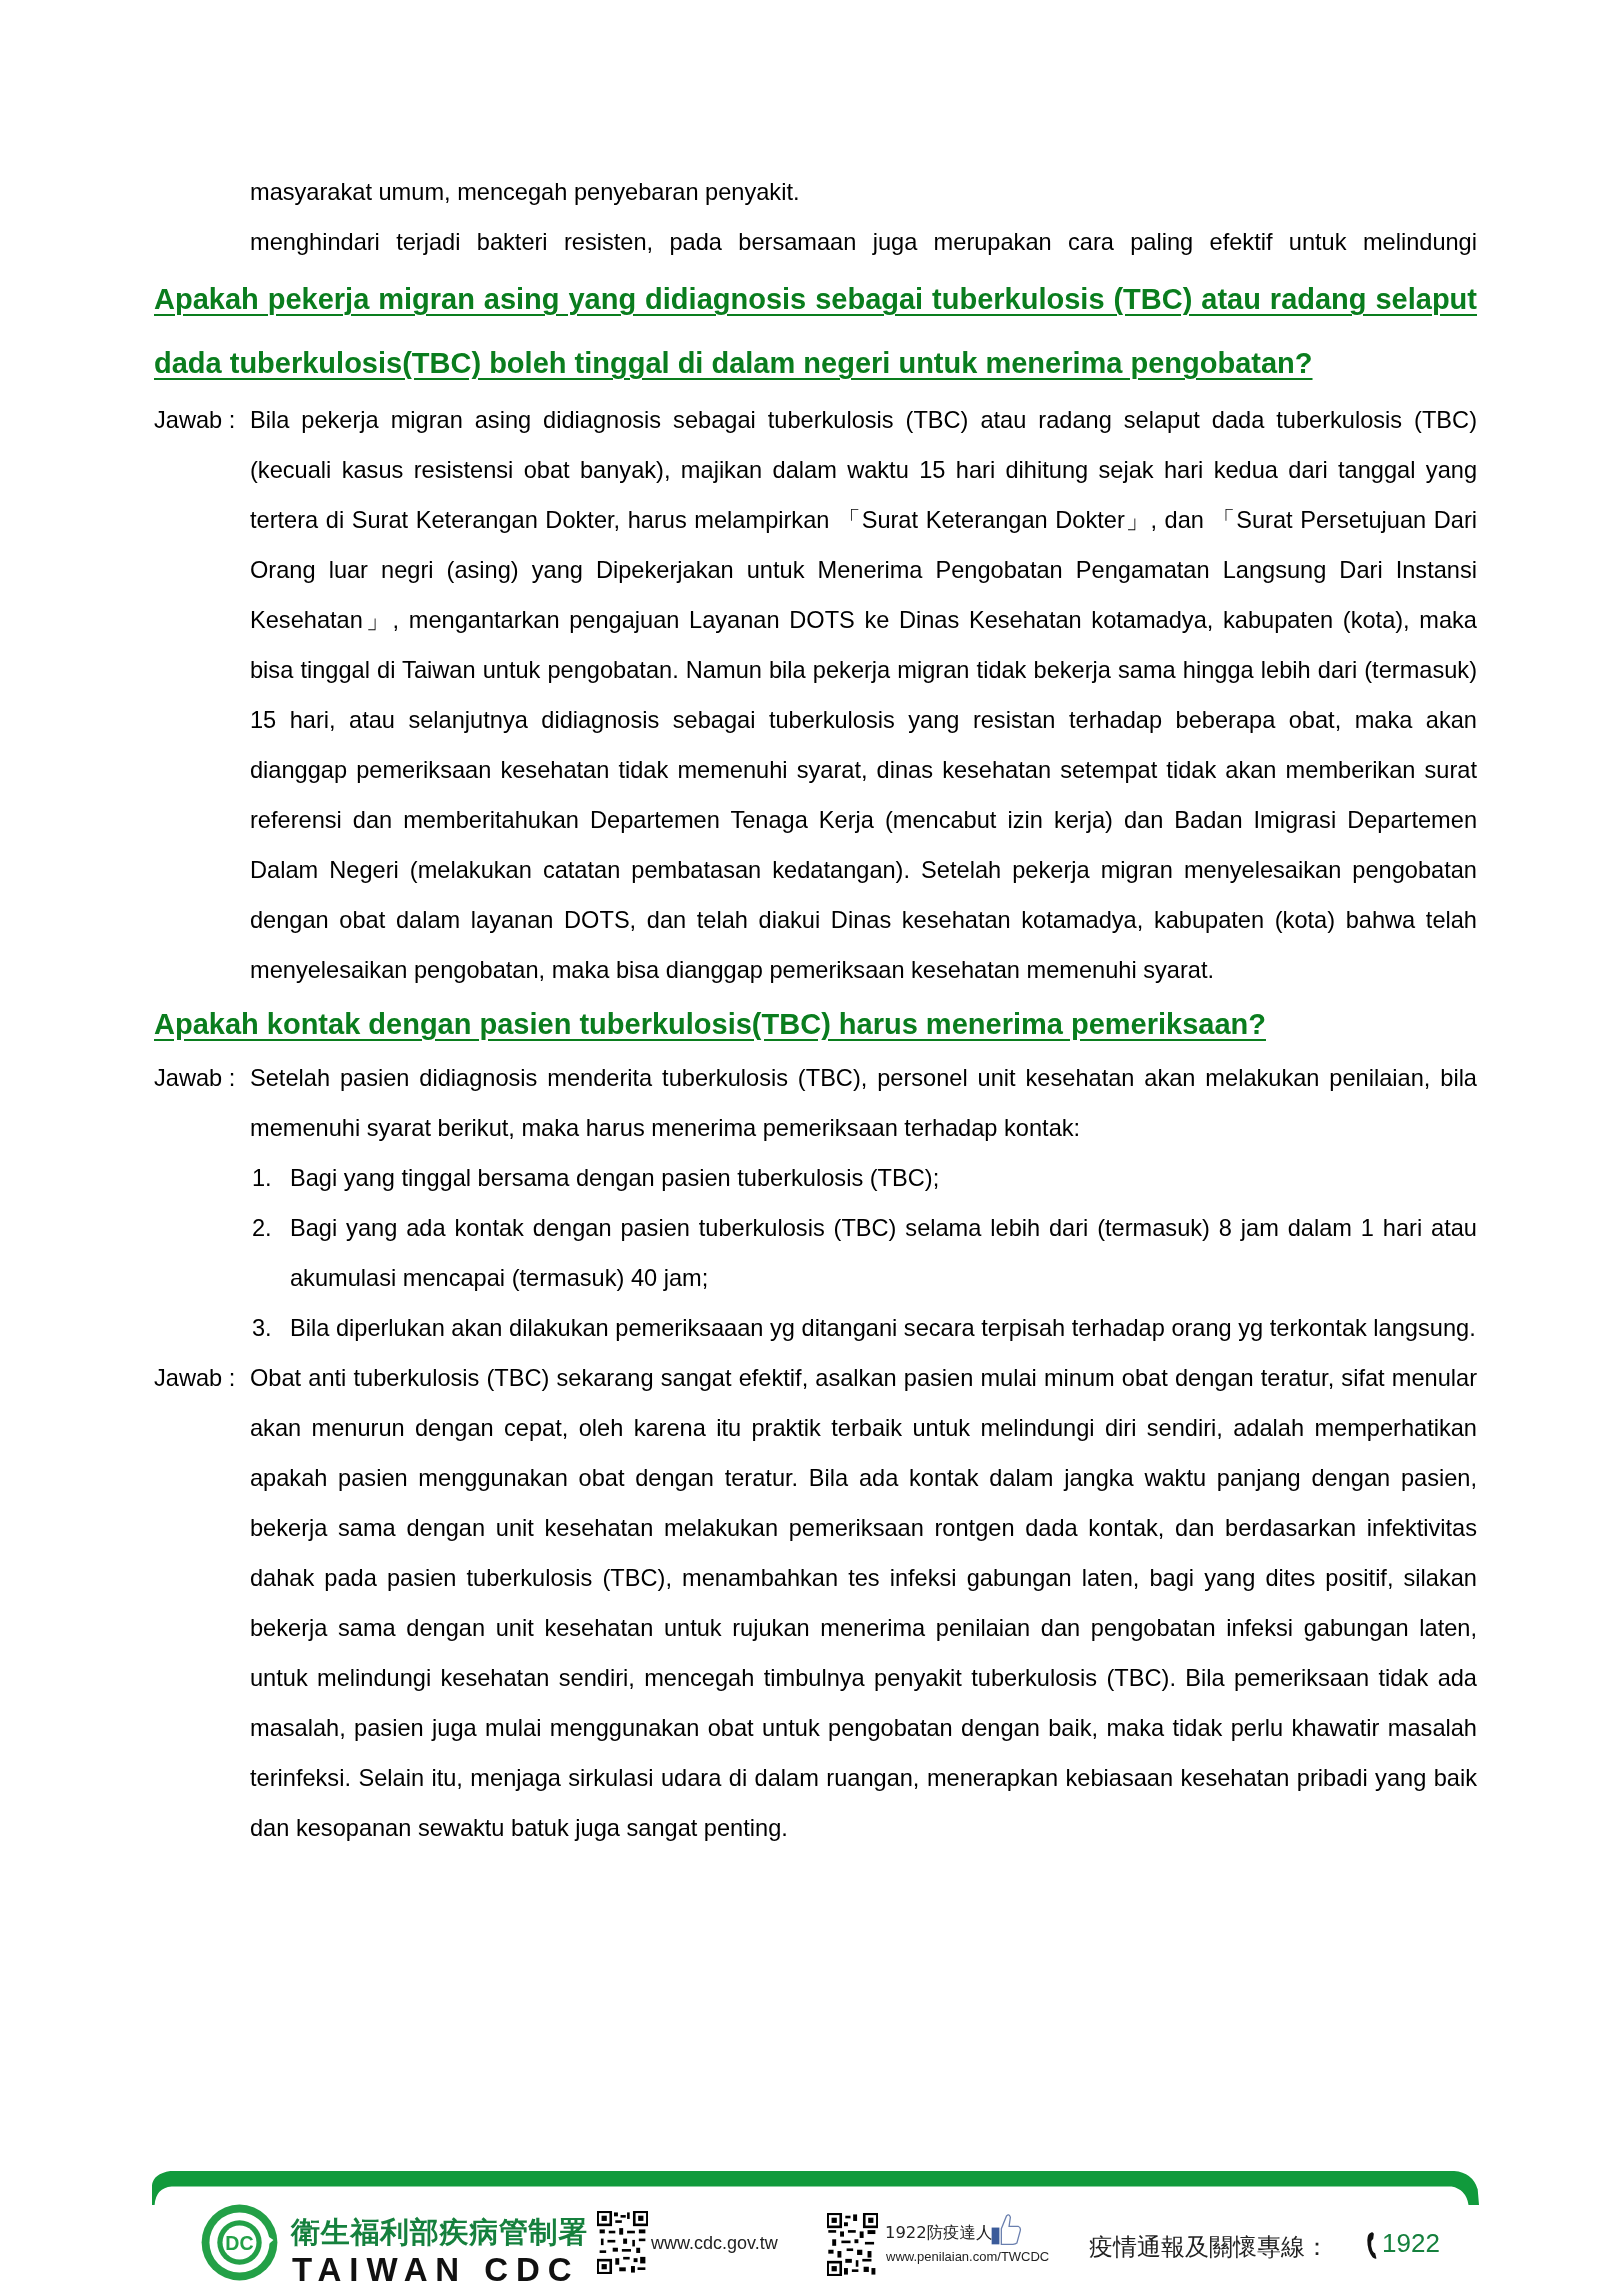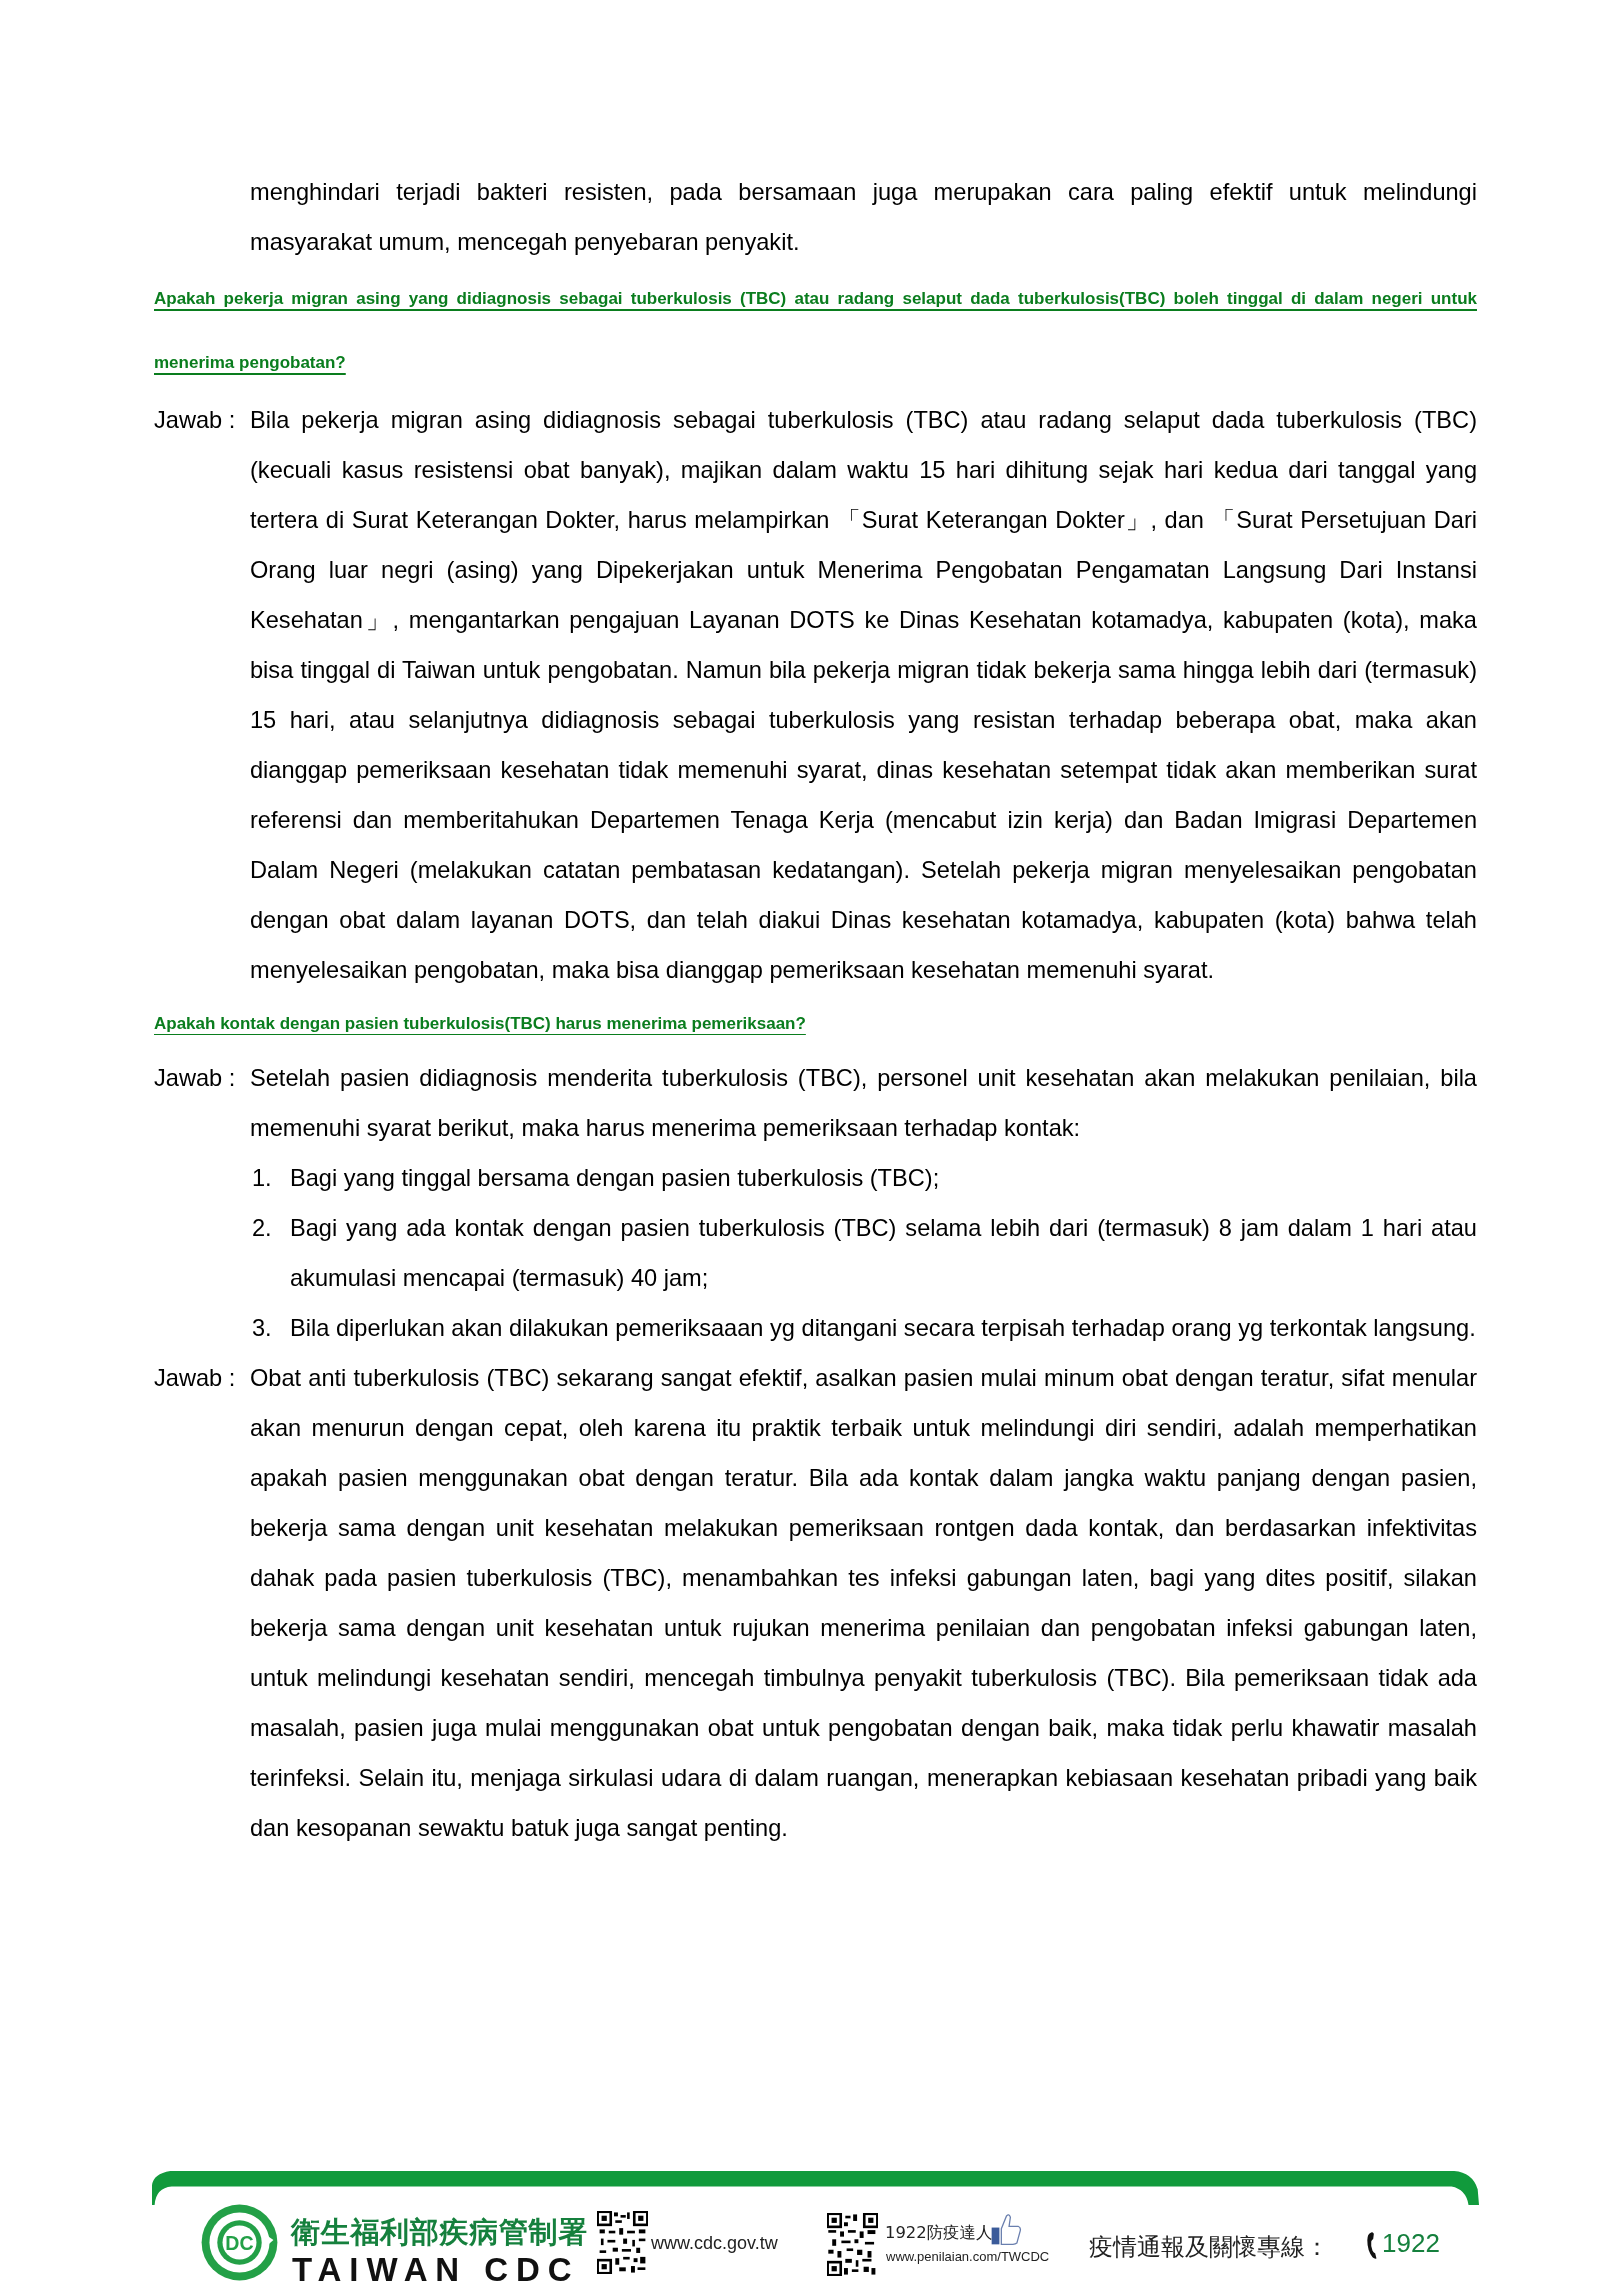--- a/index.html
+++ b/index.html
@@ -5,21 +5,21 @@
   html, body { margin: 0; padding: 0; background: #ffffff; }
   body { width: 1623px; height: 2295px; position: relative; overflow: hidden;
          font-family: "Liberation Sans", "DejaVu Sans", sans-serif; color: #000; }
   .page { position: absolute; left: 0; top: 0; width: 1623px; height: 2295px; }
 
   .content { position: absolute; left: 154px; top: 167px; width: 1323px; }
 
   .para { font-size: 23.6px; line-height: 50px; text-align: justify; text-align-last: left; }
   .indent-block { margin-left: 96px; }
 
-  .q-title { font-size: 17px; font-weight: bold; color: #0a7d1e; text-decoration: underline;
+  .q-title { font-size: 29px; font-weight: bold; color: #0a7d1e; text-decoration: underline;
              text-decoration-thickness: 2px; text-underline-offset: 4.6px;
              line-height: 64px; margin: 0; text-align: justify; text-align-last: left; }
   .q-title.single { line-height: 50px; margin-top: 3.9px; margin-bottom: 3.9px; text-decoration: underline; }
 
   .answer { display: flex; font-size: 23.6px; line-height: 50px; }
   .answer .label { flex: 0 0 auto; white-space: pre; width: 96px; }
   .answer .body { flex: 1 1 auto; text-align: justify; text-align-last: left; }
 
   ol.crit { list-style: none; margin: 0 0 0 98px; padding: 0; font-size: 23.6px; line-height: 50px; }
   ol.crit li { display: flex; text-align: justify; text-align-last: left; }
@@ -46,22 +46,22 @@
   .phone-icon { position: absolute; left: 1214px; top: 72px; width: 14.4px; height: 29px; }
   .hotline-num { position: absolute; left: 1230px; top: 69px; font-weight: normal; font-size: 26px; color: #15803d; white-space: nowrap; }
 </style>
 </head>
 <body>
 
 <div class="page">
   <div class="content">
 
     <div class="para indent-block">
+      <div>masyarakat umum, mencegah penyebaran penyakit.</div>
       <div style="text-align-last: justify;">menghindari terjadi bakteri resisten, pada bersamaan juga merupakan cara paling efektif untuk melindungi</div>
-      <div>masyarakat umum, mencegah penyebaran penyakit.</div>
     </div>
 
     <section>
       <h2 class="q-title">Apakah pekerja migran asing yang didiagnosis sebagai tuberkulosis (TBC) atau radang selaput dada tuberkulosis(TBC)  boleh tinggal di dalam negeri untuk menerima pengobatan?</h2>
       <div class="answer">
         <span class="label">Jawab&nbsp;: </span>
         <span class="body">Bila pekerja migran asing didiagnosis sebagai tuberkulosis (TBC) atau radang selaput dada tuberkulosis (TBC) (kecuali kasus resistensi obat banyak), majikan dalam waktu 15 hari dihitung sejak hari kedua dari tanggal yang tertera di Surat Keterangan Dokter, harus melampirkan 「Surat Keterangan Dokter」, dan 「Surat Persetujuan Dari Orang luar negri (asing) yang Dipekerjakan untuk Menerima Pengobatan Pengamatan Langsung Dari Instansi Kesehatan」, mengantarkan pengajuan Layanan DOTS ke Dinas Kesehatan kotamadya, kabupaten (kota), maka bisa tinggal di Taiwan untuk pengobatan. Namun bila pekerja migran tidak bekerja sama hingga lebih dari (termasuk) 15 hari, atau selanjutnya didiagnosis sebagai tuberkulosis yang resistan terhadap beberapa obat, maka akan dianggap pemeriksaan kesehatan tidak memenuhi syarat, dinas kesehatan setempat tidak akan memberikan surat referensi dan memberitahukan Departemen Tenaga Kerja (mencabut izin kerja) dan Badan Imigrasi Departemen Dalam Negeri (melakukan catatan pembatasan kedatangan). Setelah pekerja migran menyelesaikan pengobatan dengan obat dalam layanan DOTS, dan telah diakui Dinas kesehatan kotamadya, kabupaten (kota) bahwa telah menyelesaikan pengobatan, maka bisa dianggap pemeriksaan kesehatan memenuhi syarat.</span>
       </div>
     </section>
 

